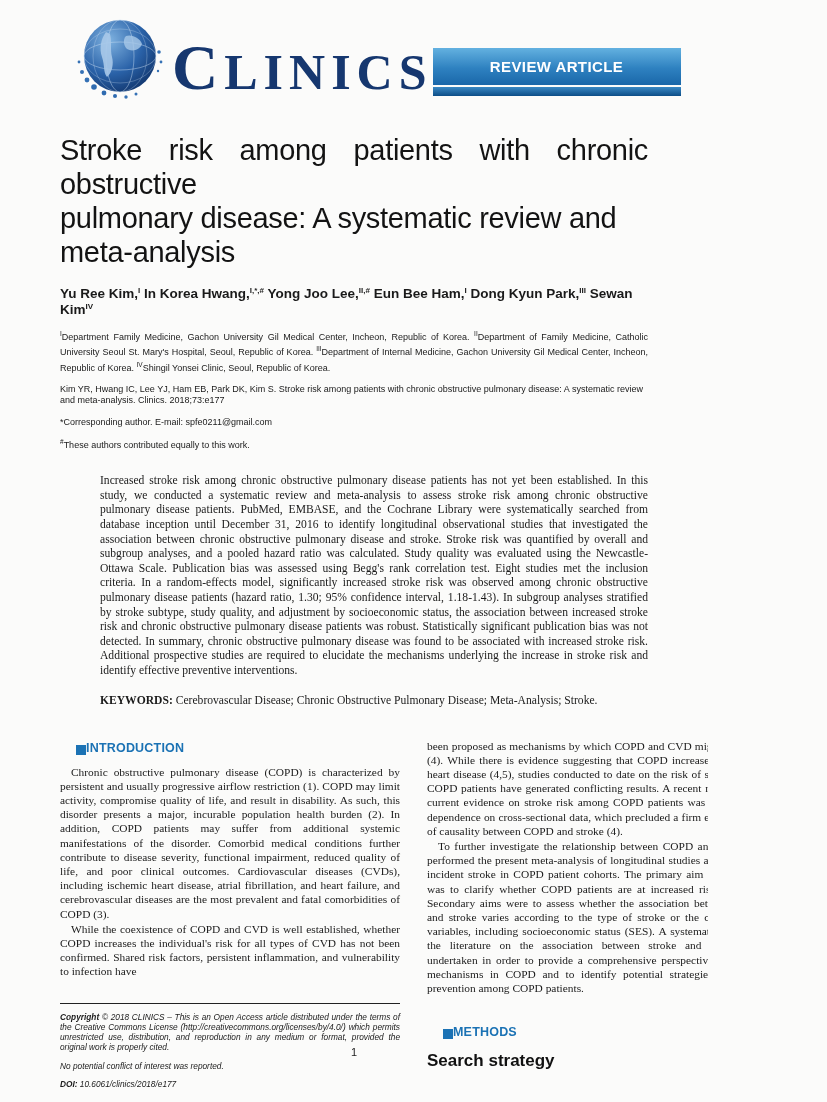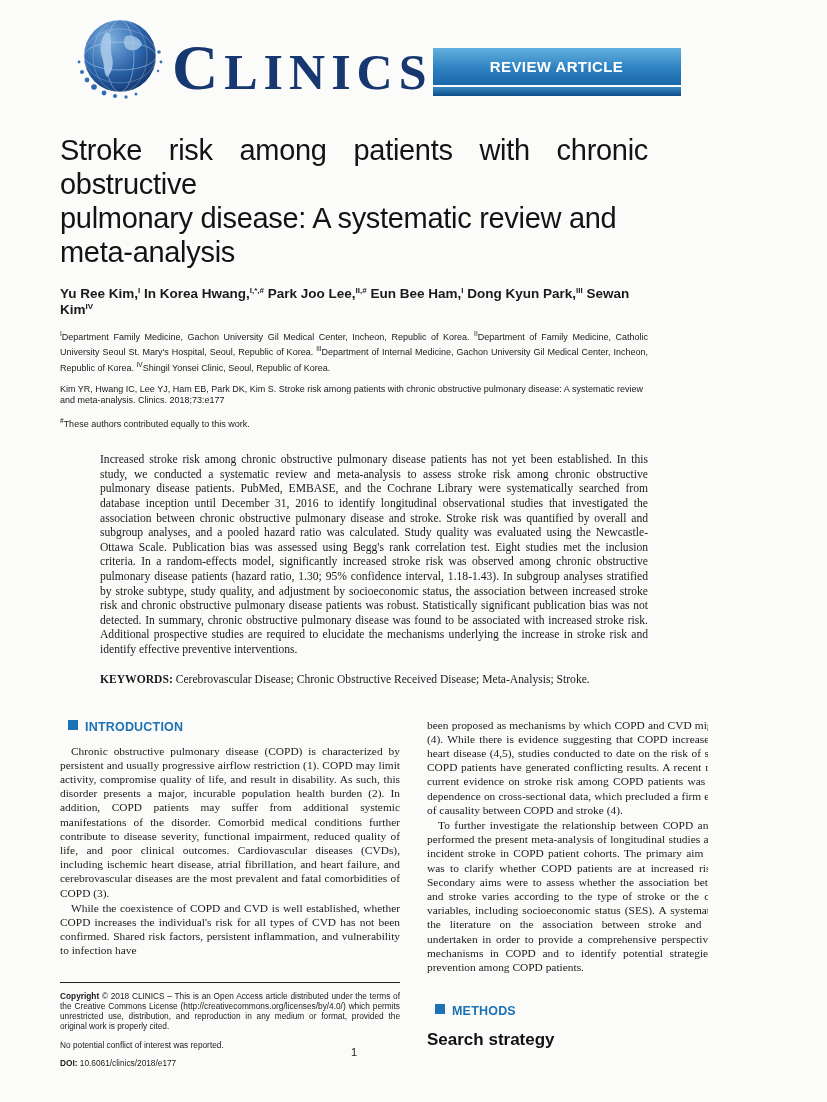--- a/index.html
+++ b/index.html
@@ -53,37 +53,37 @@
     font-family:"Liberation Serif", serif;
     font-size:11.6px; line-height:14.6px;
     text-align:justify; hyphens:auto;
   }
   .keywords { margin:15px 0 0 40px; font-family:"Liberation Serif", serif; font-size:11.6px; }
   .kw-label { font-weight:bold; }
 
   
   .columns { display:flex; gap:27px; margin-top:32px; }
   .col { width:340px; flex:none; }
-  .section-heading { display:flex; align-items:flex-start; gap:7px; margin:2px 0 10px 8px; }
+  .section-heading { display:flex; align-items:flex-end; margin:2px 0 10px 16px; }
   .section-heading .sq { width:10px; height:10px; background:#1b72b4; flex:none; }
   .section-heading .label { color:#1b72b4; font-weight:bold; font-size:12.5px; letter-spacing:0.2px; }
   .methods-heading { margin-top:30px; }
   .body-text {
     font-family:"Liberation Serif", serif;
     font-size:11.4px; line-height:14.2px;
     text-align:justify; hyphens:auto;
   }
   .body-text.indent { text-indent:11px; }
   .body-text + .body-text { margin-top:1px; }
   .subheading { font-size:17px; margin:12px 0 7px 0; color:#111; }
 
   
   .footnote-divider { border:none; border-top:1px solid #222; margin:24px 0 2px 0; }
   .footer-block p { margin-top:8px; }
-  .small { font-size:8.3px; line-height:10.3px; }
+  .small { font-size:8.3px; line-height:10.3px;font-style:italic; }
   .copyright { text-align:justify; }
   .b { font-weight:bold; }
 
   .page-number { position:absolute; bottom:44px; left:0; right:0; text-align:center; font-size:11px; color:#222; }
 </style>
 </head>
 <body>
 
 <div class="page">
 
@@ -123,34 +123,35 @@
       <div class="badge-underbar"></div>
     </div>
   </header>
 
   <h1 class="title">
     <div class="line1">Stroke risk among patients with chronic obstructive</div>
     <div class="line2">pulmonary disease: A systematic review and meta-analysis</div>
   </h1>
 
   <p class="authors">
-    <span><span>Yu Ree Kim,</span><sup>I</sup></span><span><span> In Korea Hwang,</span><sup>I,*,#</sup></span><span><span> Park Joo Lee,</span><sup>II,#</sup></span><span><span> Eun Bee Ham,</span><sup>I</sup></span><span><span> Dong Kyun Park,</span><sup>III</sup></span><span><span> Sewan Kim</span><sup>IV</sup></span>
+    <span><span>Yu Ree Kim,</span><sup>I</sup></span><span><span> In Korea Hwang,</span><sup>I,*,#</sup></span><span><span> Yong Joo Lee,</span><sup>II,#</sup></span><span><span> Eun Bee Ham,</span><sup>I</sup></span><span><span> Dong Kyun Park,</span><sup>III</sup></span><span><span> Sewan Kim</span><sup>IV</sup></span>
   </p>
 
   <p class="affiliations">
     <span><sup>I</sup><span>Department Family Medicine, Gachon University Gil Medical Center, Incheon, Republic of Korea. </span></span><span><sup>II</sup><span>Department of Family Medicine, Catholic University Seoul St. Mary's Hospital, Seoul, Republic of Korea. </span></span><span><sup>III</sup><span>Department of Internal Medicine, Gachon University Gil Medical Center, Incheon, Republic of Korea. </span></span><span><sup>IV</sup><span>Shingil Yonsei Clinic, Seoul, Republic of Korea.</span></span>
   </p>
 
   <p class="citation">Kim YR, Hwang IC, Lee YJ, Ham EB, Park DK, Kim S. Stroke risk among patients with chronic obstructive pulmonary disease: A systematic review and meta-analysis. Clinics. 2018;73:e177</p>
 
+  <p class="note"><span>*Corresponding author. E-mail: </span><a class="email" href="#">spfe0211@gmail.com</a></p>
   <p class="note"><sup>#</sup><span>These authors contributed equally to this work.</span></p>
 
   <p class="abstract">Increased stroke risk among chronic obstructive pulmonary disease patients has not yet been established. In this study, we conducted a systematic review and meta-analysis to assess stroke risk among chronic obstructive pulmonary disease patients. PubMed, EMBASE, and the Cochrane Library were systematically searched from database inception until December 31, 2016 to identify longitudinal observational studies that investigated the association between chronic obstructive pulmonary disease and stroke. Stroke risk was quantified by overall and subgroup analyses, and a pooled hazard ratio was calculated. Study quality was evaluated using the Newcastle-Ottawa Scale. Publication bias was assessed using Begg's rank correlation test. Eight studies met the inclusion criteria. In a random-effects model, significantly increased stroke risk was observed among chronic obstructive pulmonary disease patients (hazard ratio, 1.30; 95% confidence interval, 1.18-1.43). In subgroup analyses stratified by stroke subtype, study quality, and adjustment by socioeconomic status, the association between increased stroke risk and chronic obstructive pulmonary disease patients was robust. Statistically significant publication bias was not detected. In summary, chronic obstructive pulmonary disease was found to be associated with increased stroke risk. Additional prospective studies are required to elucidate the mechanisms underlying the increase in stroke risk and identify effective preventive interventions.</p>
 
-  <p class="keywords"><span class="kw-label">KEYWORDS:</span><span> Cerebrovascular Disease; Chronic Obstructive Received Disease; Meta-Analysis; Stroke.</span></p>
+  <p class="keywords"><span class="kw-label">KEYWORDS:</span><span> Cerebrovascular Disease; Chronic Obstructive Pulmonary Disease; Meta-Analysis; Stroke.</span></p>
 
   <div class="columns">
 
     <div class="col">
       <div class="section-heading">
         <span class="sq"></span>
         <span class="label">INTRODUCTION</span>
       </div>
       <p class="body-text indent">Chronic obstructive pulmonary disease (COPD) is characterized by persistent and usually progressive airflow restriction (1). COPD may limit activity, compromise quality of life, and result in disability. As such, this disorder presents a major, incurable population health burden (2). In addition, COPD patients may suffer from additional systemic manifestations of the disorder. Comorbid medical conditions further contribute to disease severity, functional impairment, reduced quality of life, and poor clinical outcomes. Cardiovascular diseases (CVDs), including ischemic heart disease, atrial fibrillation, and heart failure, and cerebrovascular diseases are the most prevalent and fatal comorbidities of COPD (3).</p>
       <p class="body-text indent">While the coexistence of COPD and CVD is well established, whether COPD increases the individual's risk for all types of CVD has not been confirmed. Shared risk factors, persistent inflammation, and vulnerability to infection have</p>

